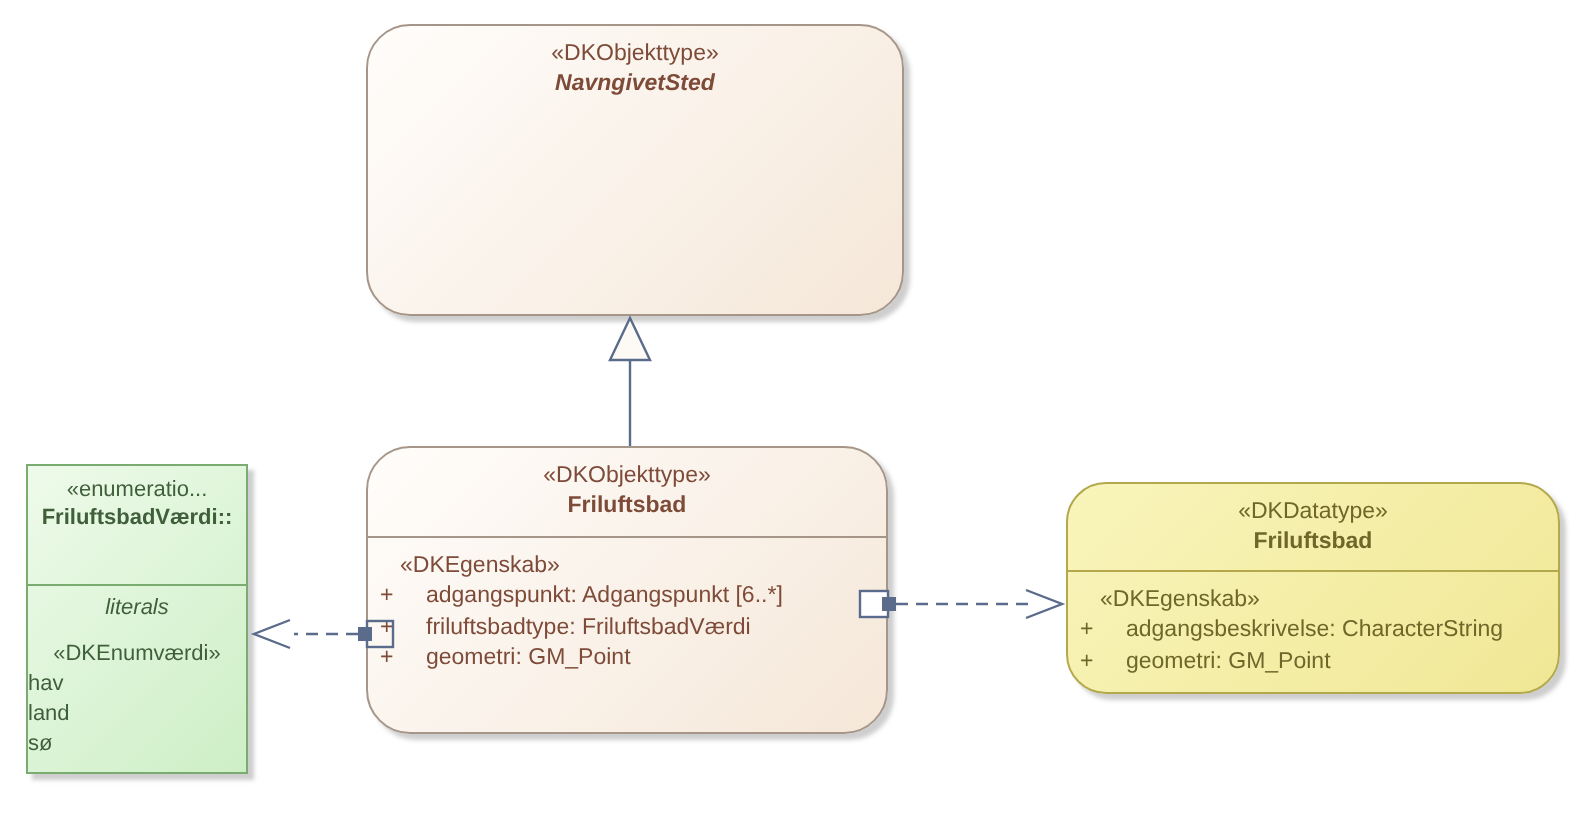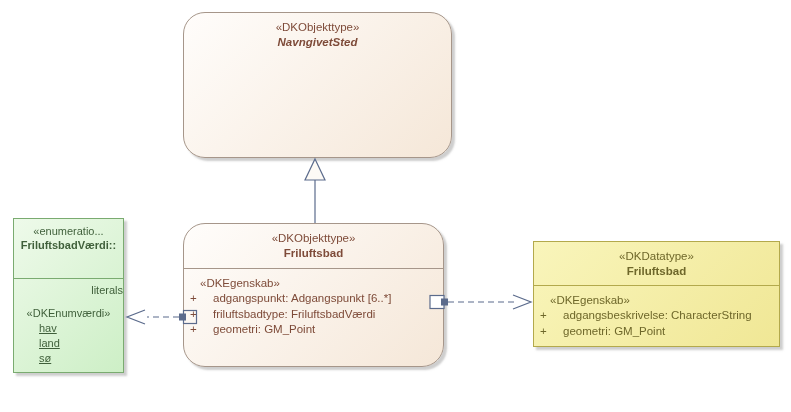--- a/index.html
+++ b/index.html
@@ -20,41 +20,41 @@
   .box-green {
     background:linear-gradient(135deg,#eefaea 0%,#cdefc6 100%);
     border-color:#7aab70; color:#3f5f3a;
   }
   .box-yellow {
     background:linear-gradient(135deg,#f9f5bb 0%,#f0e795 100%);
     border-color:#b3a94c; color:#6e672a;
   }
   #box-navngivetsted   { left:183px; top:12px;  width:269px; height:146px; }
   #box-friluftsbad     { left:183px; top:223px; width:261px; height:144px; }
-  #box-friluftsbadvaerdi { left:13px; top:218px; width:111px; height:155px; font-size:11px; }
-  #box-adgangspunkt    { left:533px; top:241px; width:247px; height:106px; }
+  #box-friluftsbadvaerdi { left:13px; top:232px; width:111px; height:155px; font-size:11px; }
+  #box-adgangspunkt    { left:533px; top:241px; width:247px; height:106px;border-radius:20px; }
 
   .box-header { text-align:center; padding-top:7px; line-height:15px; box-sizing:border-box; }
   .box-name { font-weight:bold; }
   .abstract-name { font-weight:bold; font-style:italic; }
 
   #box-friluftsbad .box-header { height:45px; border-bottom:1px solid #a6968a; }
   #box-adgangspunkt .box-header { height:44px; border-bottom:1px solid #b3a94c; }
   #box-friluftsbadvaerdi .box-header { height:60px; border-bottom:1px solid #7aab70; padding-top:5px; line-height:14px; }
 
   .attrs { padding-top:7px; }
   .section-label { padding-left:16px; height:15px; line-height:15px; }
   .attr-row { display:flex; height:15.5px; line-height:15.5px; white-space:nowrap; }
   .attr-vis { padding-left:6px; width:23px; flex:0 0 auto; }
   .attr-text { flex:1 1 auto; }
 
   .enum-section { padding-top:4px; }
-  .literals-label { text-align:right; height:15px; line-height:15px; }
+  .literals-label { font-style:italic; text-align:center; height:15px; line-height:15px; }
   .enum-stereo { text-align:center; margin-top:8px; height:15px; line-height:15px; }
-  .literal-row { padding-left:25px; height:15px; line-height:15px;text-decoration:underline; }
+  .literal-row { height:15px; line-height:15px; }
 
   #connector-layer { position:absolute; left:0; top:0; width:791px; height:412px; z-index:5; pointer-events:none; }
 </style>
 </head>
 <body>
 
 <div id="canvas">
 
   <div class="uml-box box-cream" id="box-navngivetsted">
     <div class="box-header">

